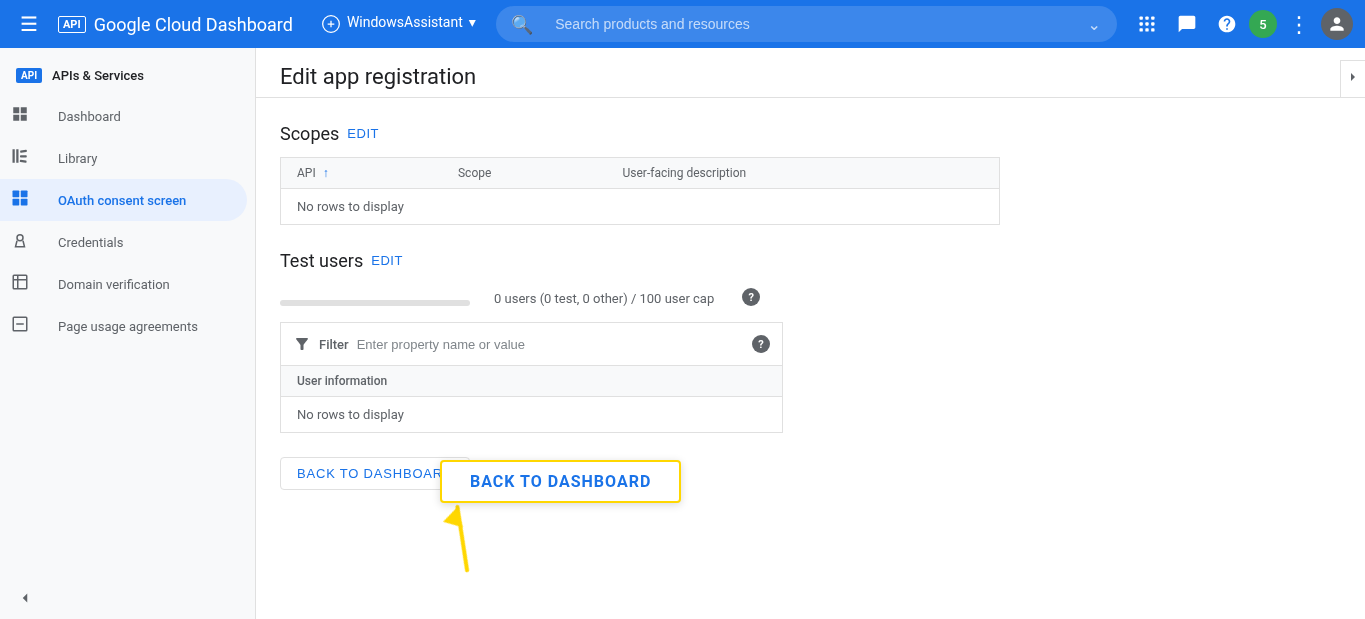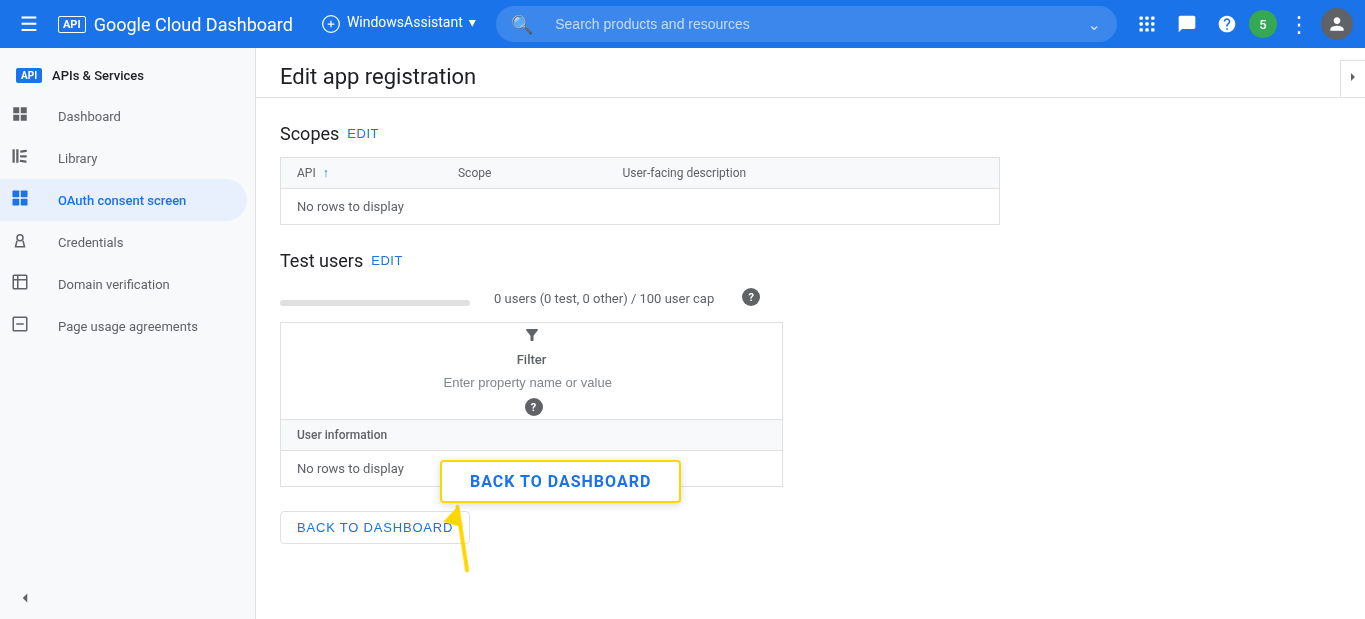--- a/index.html
+++ b/index.html
@@ -166,26 +166,25 @@
     .progress-bar { width: 190px; height: 6px; background: #e0e0e0; border-radius: 3px; overflow: hidden; }
     .progress-fill { height: 100%; background: #dadce0; width: 0%; }
     .progress-label { font-size: 13px; color: #5f6368; }
     .help-icon { display: inline-flex; align-items: center; justify-content: center; width: 18px; height: 18px; border-radius: 50%; background: #5f6368; color: white; font-size: 11px; font-weight: 700; cursor: pointer; margin-left: 4px; }
 
     
     .filter-bar {
       display: flex;
       align-items: center;
       gap: 8px;
-      padding: 3px 12px;
+      padding: 12px 12px;
       border: 1px solid #e0e0e0;
       border-bottom: none;
       max-width: 503px;
       background: white;
-      flex-direction: column;
     }
     .filter-label { font-size: 13px; font-weight: 500; color: #5f6368; }
     .filter-input { border: none; outline: none; font-size: 13px; color: #5f6368; flex: 1; }
     .filter-input::placeholder { color: #80868b; }
 
     
     .user-table { max-width: 503px; border-collapse: collapse; border: 1px solid #e0e0e0; width: 100%; }
     .user-table th {
       background: #f8f9fa;
       text-align: left;

